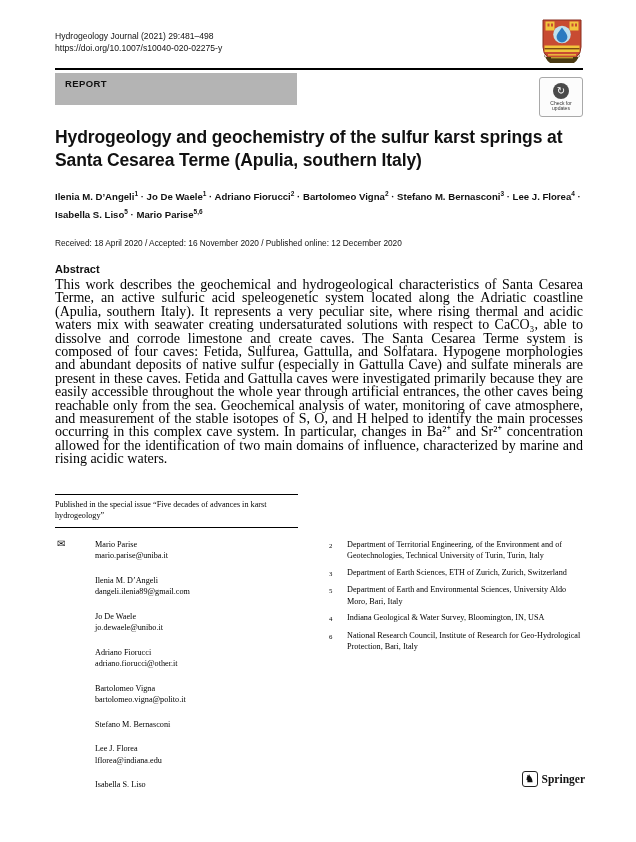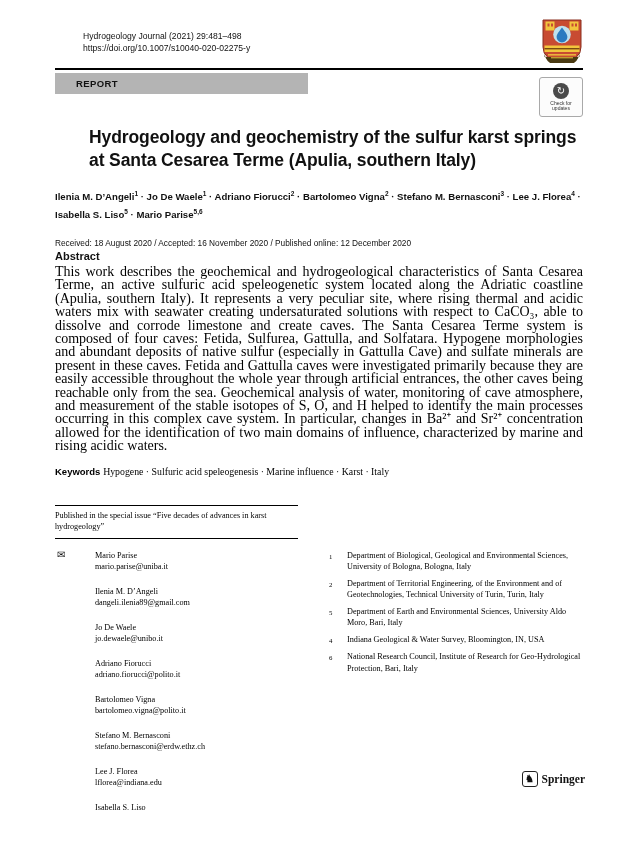--- a/index.html
+++ b/index.html
@@ -3,47 +3,47 @@
 <meta charset="utf-8">
 <style>
   html,body{margin:0;padding:0;background:#e9e9e9;}
   .page{position:relative;width:636px;height:842px;background:#ffffff;margin:0 auto;
         font-family:"Liberation Sans",sans-serif;color:#000;overflow:hidden;
         box-shadow:0 0 4px rgba(0,0,0,.25);}
   .content{position:absolute;left:55px;top:0;width:528px;}
 
   
   .header-row{display:flex;justify-content:space-between;align-items:flex-start;padding-top:30px;}
-  .journal-info{font-size:8.6px;line-height:12px;color:#111;margin-left:28px;}
+  .journal-info{font-size:8.6px;line-height:12px;color:#111;}
   .journal-info .doi{color:#111;}
   .crest{width:42px;height:44px;margin-top:-11px;flex:0 0 auto;}
   .rule-black{height:2px;background:#000;margin-top:5px;}
 
   
   .report-row{display:flex;justify-content:space-between;align-items:flex-start;margin-top:3px;}
-  .report-bar{width:232px;height:21px;background:#b4b4b4;color:#111;font-weight:bold;
-              font-size:9.5px;line-height:21px;padding-left:21px;letter-spacing:.4px;}
+  .report-bar{width:232px;height:32px;background:#b4b4b4;color:#111;font-weight:bold;
+              font-size:9.5px;line-height:21px;padding-left:10px;letter-spacing:.4px;}
   .check-badge{width:42px;height:38px;border:1px solid #a9a9a9;border-radius:3px;margin-top:4px;
                background:#fcfcfc;display:flex;flex-direction:column;align-items:center;
                justify-content:center;cursor:pointer;}
   .check-circle{width:16px;height:16px;border-radius:50%;background:#4a4a4a;color:#fff;
                 display:flex;align-items:center;justify-content:center;font-size:10px;line-height:1;}
   .check-text{font-size:5px;line-height:5.5px;color:#333;text-align:center;margin-top:2px;}
 
   
-  .title{font-size:17.5px;font-weight:bold;line-height:23px;color:#111;margin-top:9px;letter-spacing:-.1px;margin-left:34px;}
+  .title{font-size:17.5px;font-weight:bold;line-height:23px;color:#111;margin-top:9px;letter-spacing:-.1px;}
   .authors{margin-top:14px;font-size:9.6px;font-weight:bold;line-height:15px;color:#111;}
   .authors sup{font-size:6.5px;font-weight:bold;}
   .adot{color:#111;}
 
   
   .dates{margin-top:16px;font-size:8.3px;line-height:11.5px;color:#111;}
 
   
-  .abs-head{font-size:11px;font-weight:bold;color:#111;}
+  .abs-head{margin-top:13px;font-size:11px;font-weight:bold;color:#111;}
   .abs-text{margin-top:3px;font-family:"Liberation Serif",serif;font-size:14px;line-height:13.4px;
             text-align:justify;color:#000;}
   .keywords{margin-top:13px;font-size:9.8px;}
   .kw-label{font-family:"Liberation Sans",sans-serif;font-weight:bold;font-size:9.5px;}
   .kw-items{font-family:"Liberation Serif",serif;}
 
   
   .fn-block{margin-top:28px;width:243px;}
   .fn-rule{height:1px;background:#000;}
   .fn-text{font-family:"Liberation Serif",serif;font-size:8.2px;line-height:11.5px;
@@ -111,30 +111,26 @@
           <div>updates</div>
         </div>
       </div>
     </div>
 
     <h1 class="title">Hydrogeology and geochemistry of the sulfur karst springs at Santa Cesarea Terme (Apulia, southern Italy)</h1>
 
     <div class="authors"><span>Ilenia M. D’Angeli<sup>1</sup></span><span class="adot"> · </span><span>Jo De Waele<sup>1</sup></span><span class="adot"> · </span><span>Adriano Fiorucci<sup>2</sup></span><span class="adot"> · </span><span>Bartolomeo Vigna<sup>2</sup></span><span class="adot"> · </span><span>Stefano M. Bernasconi<sup>3</sup></span><span class="adot"> · </span><span>Lee J. Florea<sup>4</sup></span><span class="adot"> · </span><span>Isabella S. Liso<sup>5</sup></span><span class="adot"> · </span><span>Mario Parise<sup>5,6</sup></span></div>
 
     <div class="dates">
-      <div>Received: 18 August 2020 / Accepted: 16 November 2020 / Published online: 12 December 2020</div>
+      <div>Received: 18 April 2020 / Accepted: 16 November 2020 / Published online: 12 December 2020</div>
     </div>
 
     <div class="abs-head">Abstract</div>
     <div class="abs-text">This work describes the geochemical and hydrogeological characteristics of Santa Cesarea Terme, an active sulfuric acid speleogenetic system located along the Adriatic coastline (Apulia, southern Italy). It represents a very peculiar site, where rising thermal and acidic waters mix with seawater creating undersaturated solutions with respect to CaCO₃, able to dissolve and corrode limestone and create caves. The Santa Cesarea Terme system is composed of four caves: Fetida, Sulfurea, Gattulla, and Solfatara. Hypogene morphologies and abundant deposits of native sulfur (especially in Gattulla Cave) and sulfate minerals are present in these caves. Fetida and Gattulla caves were investigated primarily because they are easily accessible throughout the whole year through artificial entrances, the other caves being reachable only from the sea. Geochemical analysis of water, monitoring of cave atmosphere, and measurement of the stable isotopes of S, O, and H helped to identify the main processes occurring in this complex cave system. In particular, changes in Ba²⁺ and Sr²⁺ concentration allowed for the identification of two main domains of influence, characterized by marine and rising acidic waters.</div>
 
-    <div class="keywords">
-      <span class="kw-label">Keywords</span>
-      <span class="kw-items"> Hypogene · Sulfuric acid speleogenesis · Marine influence · Karst · Italy</span>
-    </div>
 
     <div class="fn-block">
       <div class="fn-rule"></div>
       <div class="fn-text">Published in the special issue “Five decades of advances in karst hydrogeology”</div>
       <div class="fn-rule"></div>
     </div>
 
     <div class="columns">
       <div class="col-left">
         <div class="contact-list">
@@ -146,48 +142,47 @@
             <div class="contact">
               <div>Ilenia M. D’Angeli</div>
               <div class="cemail">dangeli.ilenia89@gmail.com</div>
             </div>
             <div class="contact">
               <div>Jo De Waele</div>
               <div class="cemail">jo.dewaele@unibo.it</div>
             </div>
             <div class="contact">
               <div>Adriano Fiorucci</div>
-              <div class="cemail">adriano.fiorucci@polito.it</div>
+              <div class="cemail">adriano.fiorucci@other.it</div>
             </div>
             <div class="contact">
               <div>Bartolomeo Vigna</div>
               <div class="cemail">bartolomeo.vigna@polito.it</div>
             </div>
             <div class="contact">
               <div>Stefano M. Bernasconi</div>
-              <div class="cemail">stefano.bernasconi@erdw.ethz.ch</div>
             </div>
             <div class="contact">
               <div>Lee J. Florea</div>
               <div class="cemail">lflorea@indiana.edu</div>
             </div>
             <div class="contact">
               <div>Isabella S. Liso</div>
             </div>
           </div>
       </div>
       <div class="col-right">
         <div>
             <div class="affil">
-              <div class="affil-num">1</div>
-              <div class="affil-text">Department of Biological, Geological and Environmental Sciences, University of Bologna, Bologna, Italy</div>
-            </div>
-            <div class="affil">
               <div class="affil-num">2</div>
               <div class="affil-text">Department of Territorial Engineering, of the Environment and of Geotechnologies, Technical University of Turin, Turin, Italy</div>
+            </div>
+            <div class="affil">
+              <div class="affil-num">3</div>
+              <div class="affil-text">Department of Earth Sciences, ETH of Zurich, Zurich, Switzerland</div>
             </div>
             <div class="affil">
               <div class="affil-num">5</div>
               <div class="affil-text">Department of Earth and Environmental Sciences, University Aldo Moro, Bari, Italy</div>
             </div>
             <div class="affil">
               <div class="affil-num">4</div>
               <div class="affil-text">Indiana Geological &amp; Water Survey, Bloomington, IN, USA</div>
             </div>
             <div class="affil">

